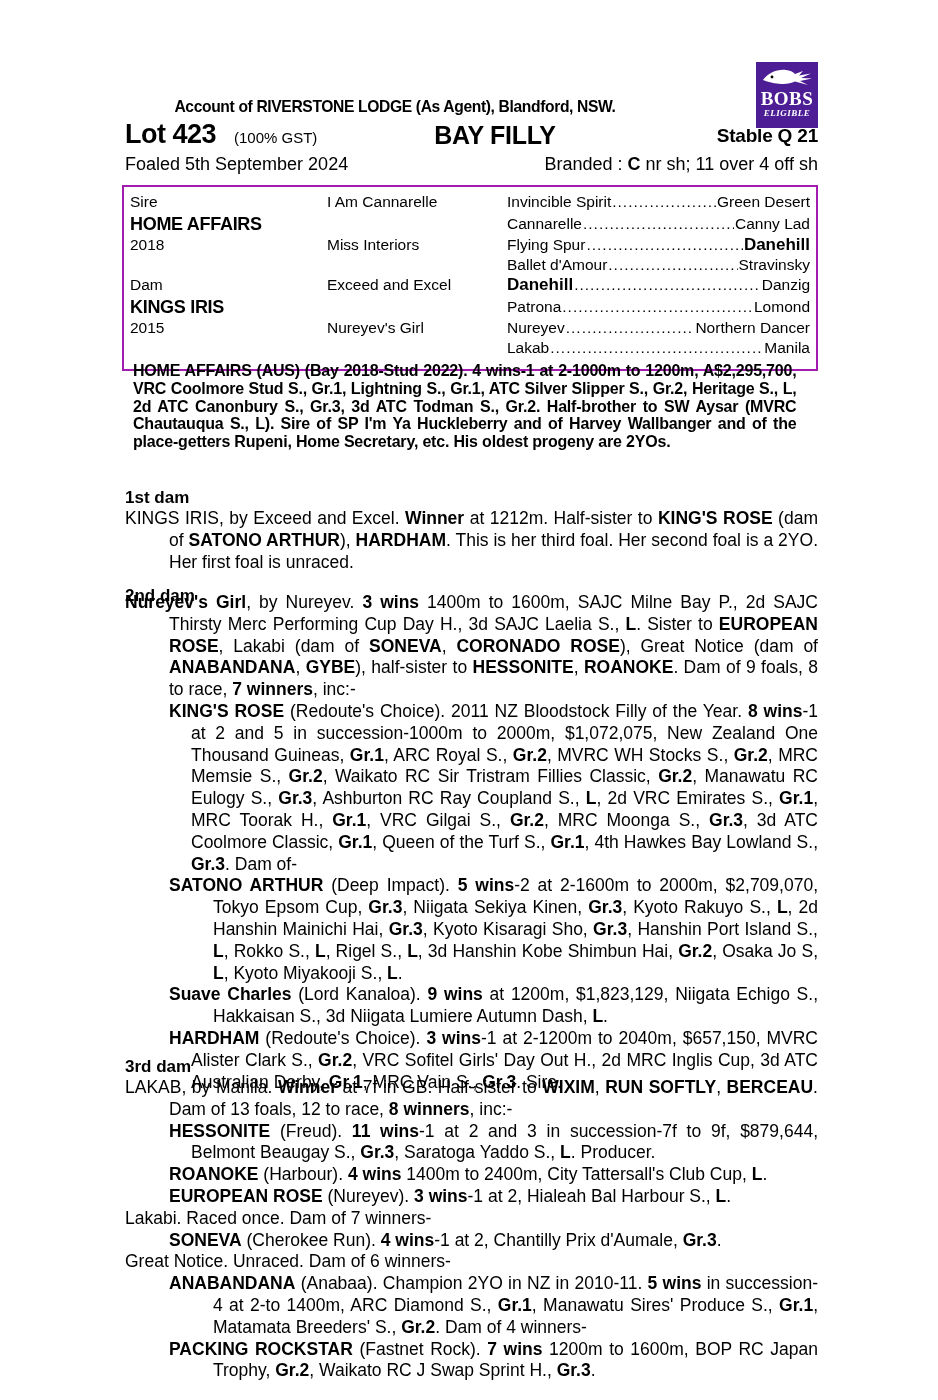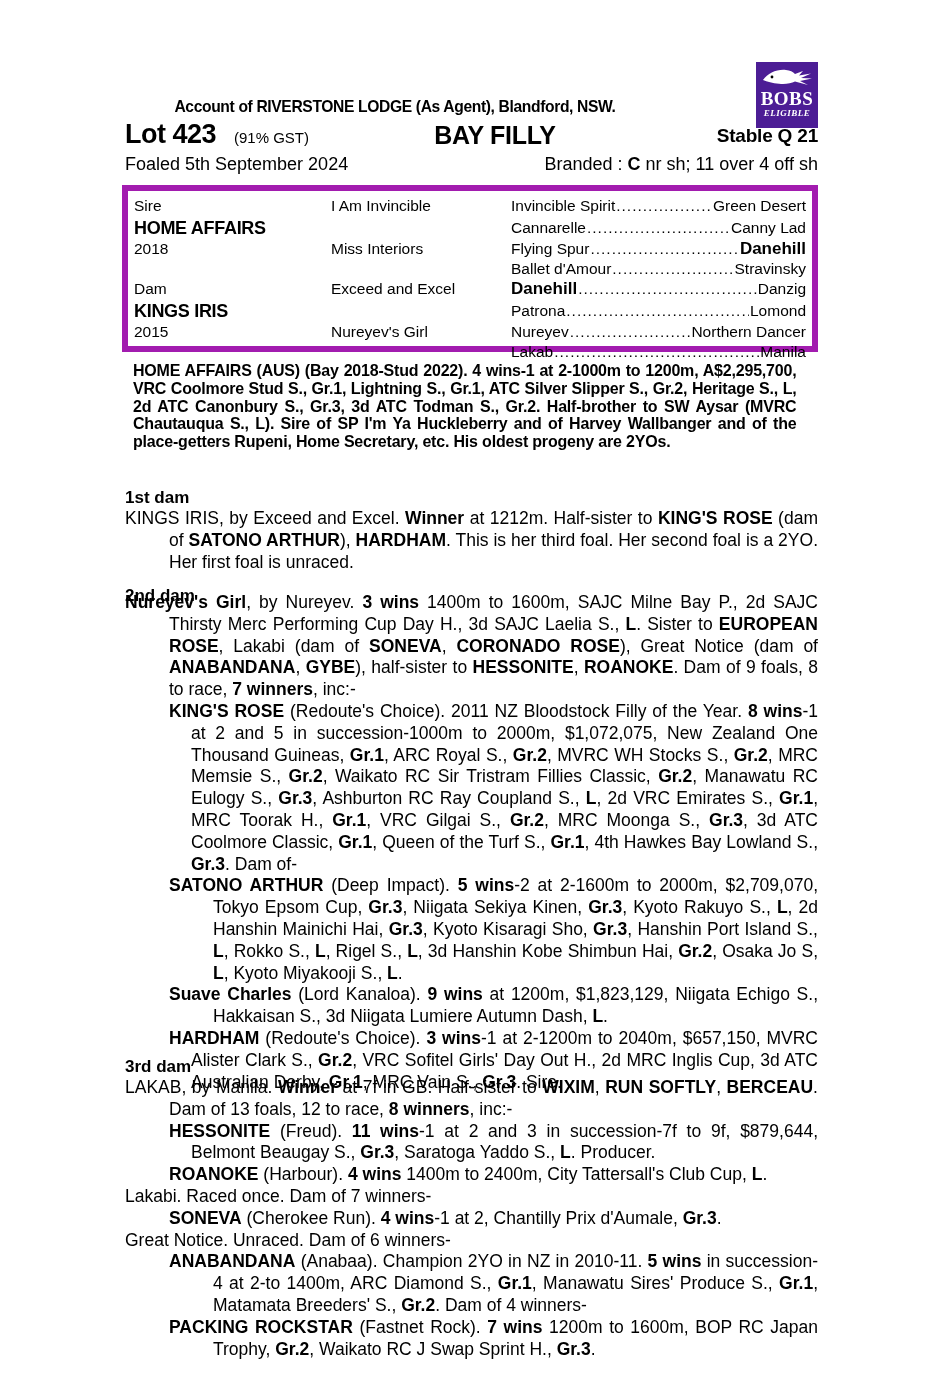--- a/index.html
+++ b/index.html
@@ -126,22 +126,22 @@
     white-space: nowrap;
   }
   .branded b { font-weight: bold; }
 
   
   .ped-table {
     position: absolute;
     left: 122px;
     top: 185px;
     width: 696px;
-    height: 167px;
-    border: 6px solid #a21caf;
+    height: 186px;
+    border: 2px solid #a21caf;
     box-sizing: border-box;
     font-size: 15.5px;
   }
   .ped-row {
     position: absolute;
     left: 0;
     width: 100%;
     height: 20px;
     line-height: 20px;
   }
@@ -230,35 +230,35 @@
       </svg>
     </div>
     <div class="bobs-name">BOBS</div>
     <div class="bobs-sub">ELIGIBLE</div>
   </div>
 
   <div class="account-line">Account of RIVERSTONE LODGE (As Agent),  Blandford, NSW.</div>
 
   <div class="lot-row">
     <span class="lot-no">Lot 423</span>
-    <span class="lot-gst">(91% GST)</span>
+    <span class="lot-gst">(100% GST)</span>
     <span class="sex-colour">BAY FILLY</span>
     <span class="stable">Stable Q 21</span>
   </div>
 
   <div class="foaled-row">
     <span class="foaled">Foaled 5th September 2024</span>
     <span class="branded"><span>Branded : </span><b>C</b><span> nr sh; 11 over 4 off sh</span></span>
   </div>
 
   <div class="ped-table">
 
     <div class="ped-row" style="top:5px;">
       <span class="ped-c1">Sire</span>
-      <span class="ped-c2">I Am Invincible</span>
+      <span class="ped-c2">I Am Cannarelle</span>
       <span class="ped-c3">
           <span class="leader">
             <span class="lname">Invincible Spirit</span>
             <span class="ldots"></span>
             <span class="rname">Green Desert</span>
           </span>
         </span>
     </div>
 
     <div class="ped-row" style="top:25px;height:24px;line-height:24px;">
@@ -354,20 +354,21 @@
       <p class="hang3"><b>SATONO ARTHUR</b><span> (Deep Impact). </span><b>5 wins</b><span>-2 at 2-1600m to 2000m, $2,709,070, Tokyo Epsom Cup, </span><b>Gr.3</b><span>, Niigata Sekiya Kinen, </span><b>Gr.3</b><span>, Kyoto Rakuyo S., </span><b>L</b><span>, 2d Hanshin Mainichi Hai, </span><b>Gr.3</b><span>, Kyoto Kisaragi Sho, </span><b>Gr.3</b><span>, Hanshin Port Island S., </span><b>L</b><span>, Rokko S., </span><b>L</b><span>, Rigel S., </span><b>L</b><span>, 3d Hanshin Kobe Shimbun Hai, </span><b>Gr.2</b><span>, Osaka Jo S, </span><b>L</b><span>, Kyoto Miyakooji S., </span><b>L</b><span>.</span></p>
       <p class="hang3"><b>Suave Charles</b><span> (Lord Kanaloa). </span><b>9 wins</b><span> at 1200m, $1,823,129, Niigata Echigo S., Hakkaisan S., 3d Niigata Lumiere Autumn Dash, </span><b>L</b><span>.</span></p>
       <p class="hang2"><b>HARDHAM</b><span> (Redoute's Choice). </span><b>3 wins</b><span>-1 at 2-1200m to 2040m, $657,150, MVRC Alister Clark S., </span><b>Gr.2</b><span>, VRC Sofitel Girls' Day Out H., 2d MRC Inglis Cup, 3d ATC Australian Derby, </span><b>Gr.1</b><span>, MRC Vain S., </span><b>Gr.3</b><span>. Sire.</span></p>
     </div>
 
   <div class="dam-heading" id="d3">3rd dam</div>
   <div class="narr" id="d3b">
       <p class="hang1"><span>LAKAB, by Manila. </span><b>Winner</b><span> at 7f in GB. Half-sister to </span><b>WIXIM</b><span>, </span><b>RUN SOFTLY</b><span>, </span><b>BERCEAU</b><span>. Dam of 13 foals, 12 to race, </span><b>8 winners</b><span>, inc:-</span></p>
       <p class="hang2"><b>HESSONITE</b><span> (Freud). </span><b>11 wins</b><span>-1 at 2 and 3 in succession-7f to 9f, $879,644, Belmont Beaugay S., </span><b>Gr.3</b><span>, Saratoga Yaddo S., </span><b>L</b><span>. Producer.</span></p>
       <p class="hang2"><b>ROANOKE</b><span> (Harbour). </span><b>4 wins</b><span> 1400m to 2400m, City Tattersall's Club Cup, </span><b>L</b><span>.</span></p>
+      <p class="hang2"><b>EUROPEAN ROSE</b><span> (Nureyev). </span><b>3 wins</b><span>-1 at 2, Hialeah Bal Harbour S., </span><b>L</b><span>.</span></p>
       <p class="flat"><span>Lakabi. Raced once. Dam of 7 winners-</span></p>
       <p class="hang3"><b>SONEVA</b><span> (Cherokee Run). </span><b>4 wins</b><span>-1 at 2, Chantilly Prix d'Aumale, </span><b>Gr.3</b><span>.</span></p>
       <p class="flat"><span>Great Notice. Unraced. Dam of 6 winners-</span></p>
       <p class="hang3"><b>ANABANDANA</b><span> (Anabaa). Champion 2YO in NZ in 2010-11. </span><b>5 wins</b><span> in succession-4 at 2-to 1400m, ARC Diamond S., </span><b>Gr.1</b><span>, Manawatu Sires' Produce S., </span><b>Gr.1</b><span>, Matamata Breeders' S., </span><b>Gr.2</b><span>. Dam of 4 winners-</span></p>
       <p class="hang3"><b>PACKING ROCKSTAR</b><span> (Fastnet Rock). </span><b>7 wins</b><span> 1200m to 1600m, BOP RC Japan Trophy, </span><b>Gr.2</b><span>, Waikato RC J Swap Sprint H., </span><b>Gr.3</b><span>.</span></p>
     </div>
 
 </div>
 
 </body></html>

